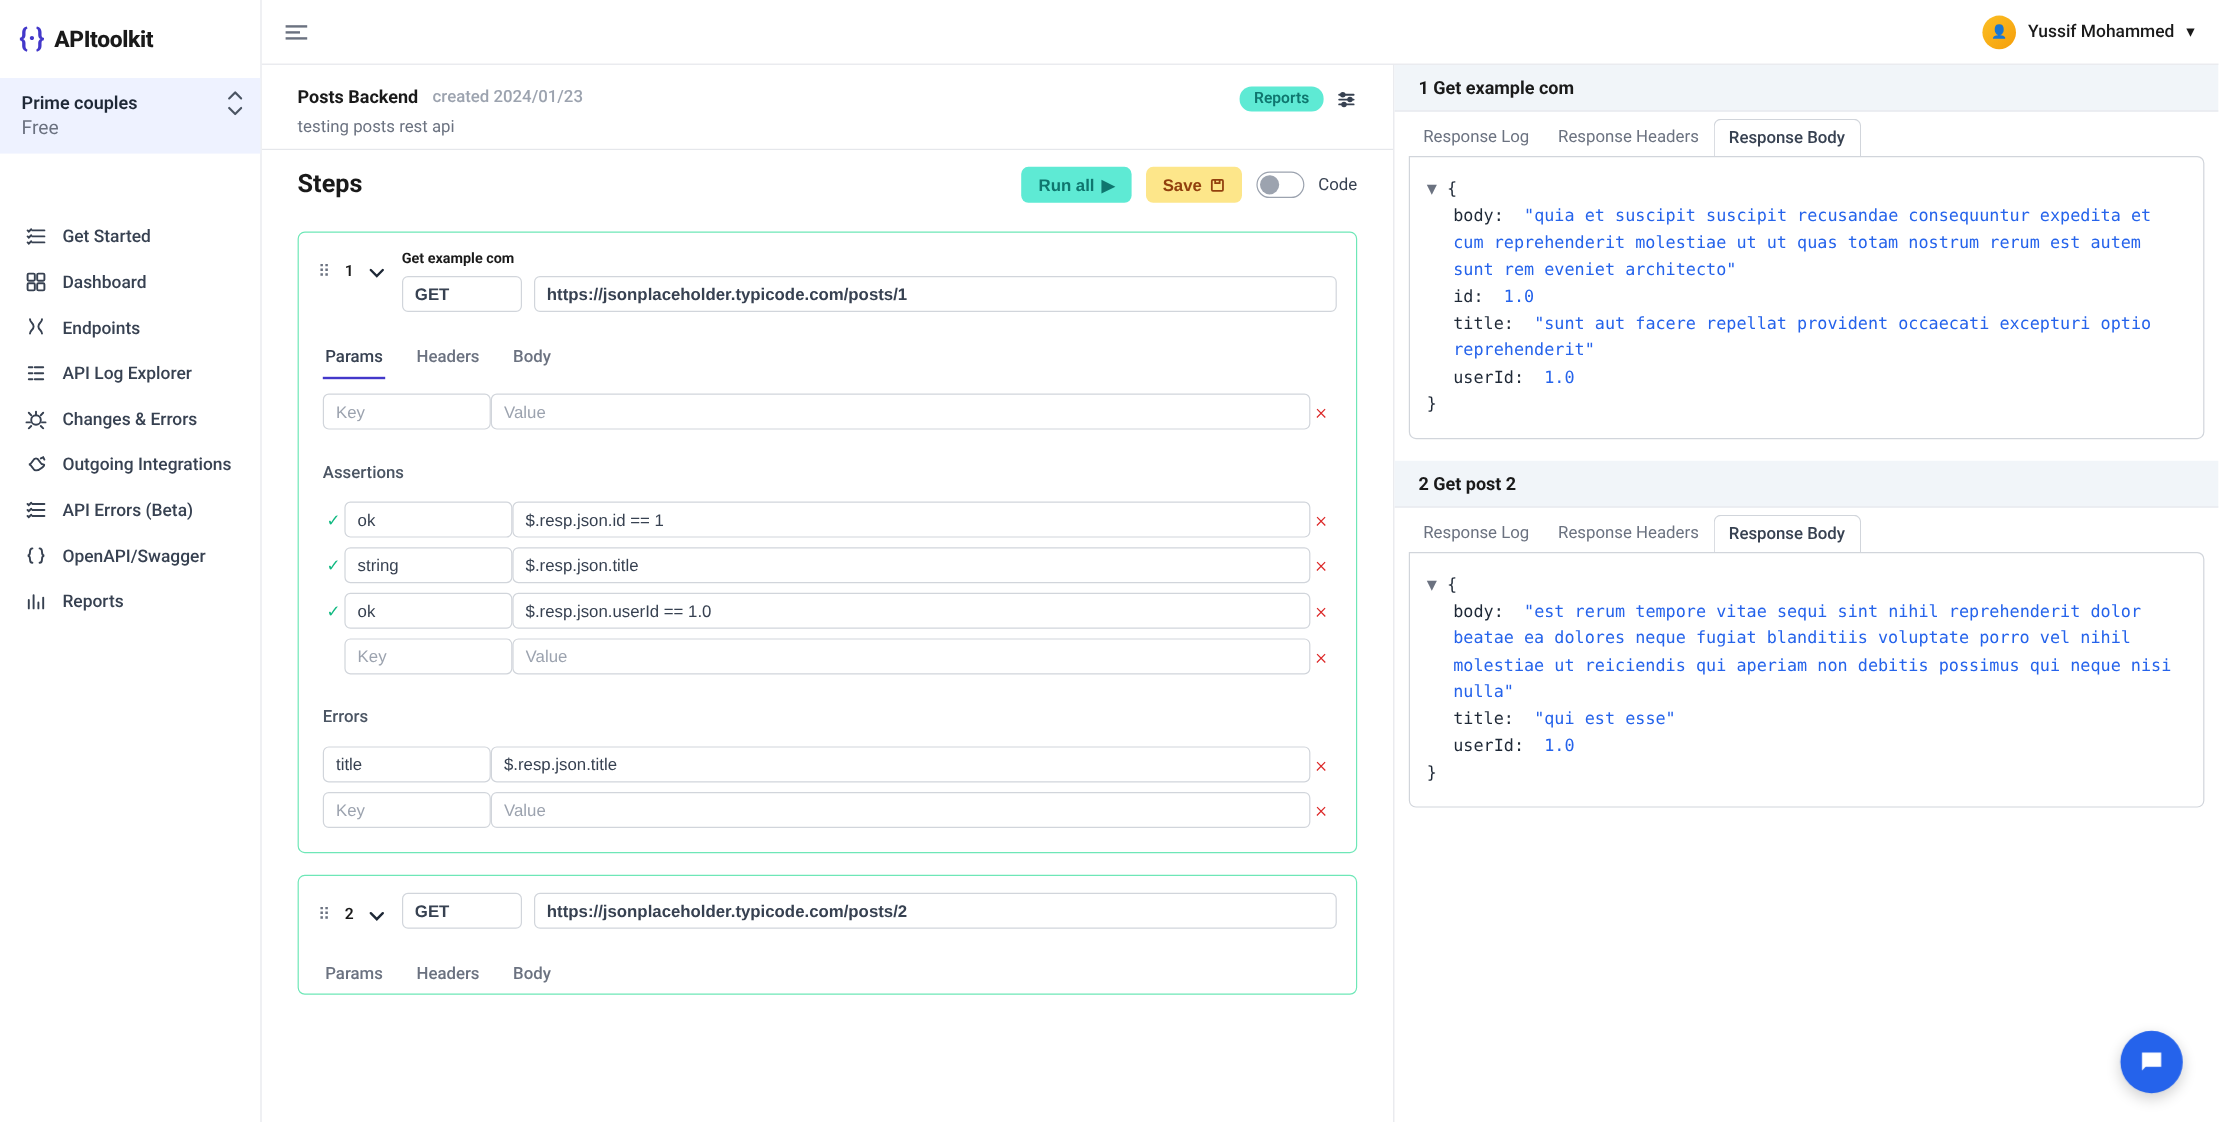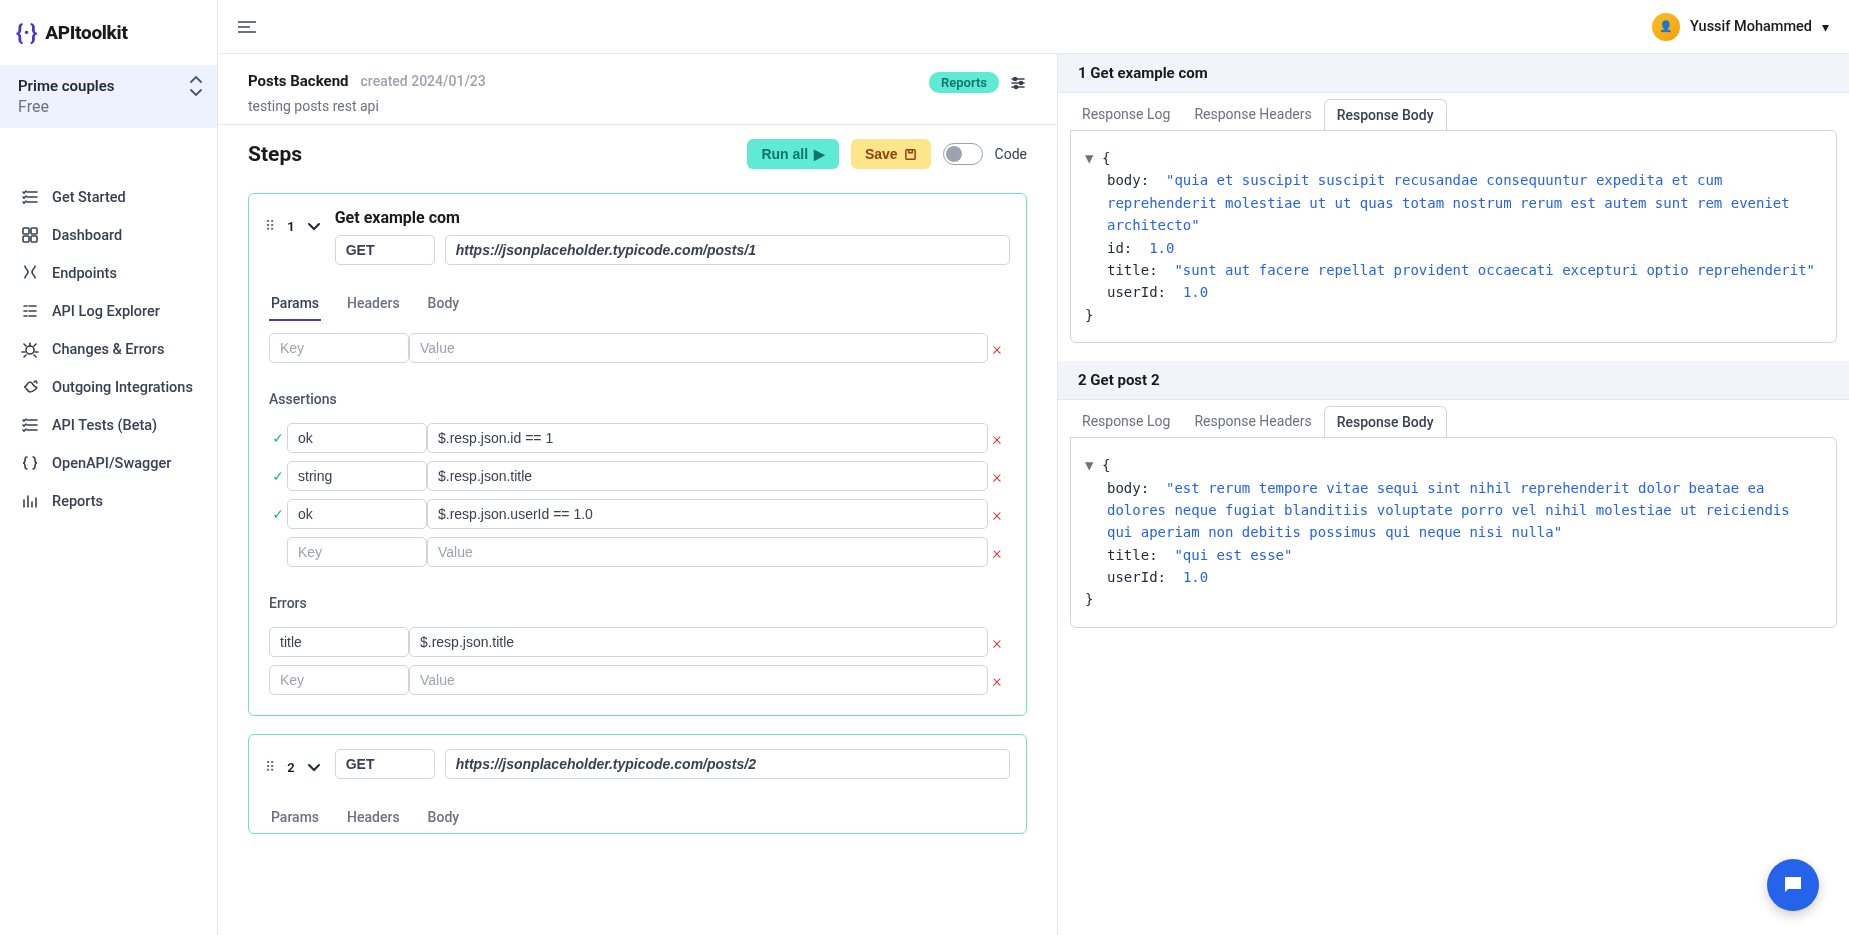--- a/index.html
+++ b/index.html
@@ -44,38 +44,38 @@
 .toggle { width: 40px; height: 22px; border-radius: 11px; border: 1.5px solid #9ca3af; position: relative; cursor: pointer; }
 .toggle-knob { width: 16px; height: 16px; border-radius: 50%; background: #9ca3af; position: absolute; top: 1.5px; left: 2px; }
 .code-label { font-size: 14px; color: #374151; }
 .steps-body { padding: 10px 30px 30px; }
 .step-card { border: 1.5px solid #6ee7b7; border-radius: 6px; margin-bottom: 18px; background: #fff; }
 .step-head { display: flex; align-items: flex-start; padding: 14px 16px; gap: 14px; }
 .drag-icon { color: #6b7280; cursor: grab; font-size: 14px; }
 .step-num { font-size: 13px; font-weight: 600; }
 .step-expand { cursor: pointer; }
 .step-main { flex: 1; }
-.step-name { font-weight: 700; font-size: 16px; margin-bottom: 8px; }
+.step-name { font-weight: 700; font-size: 12px; margin-bottom: 8px; }
 .step-controls { display: flex; gap: 10px; }
 .method-input, .url-input, .kv-input { border: 1px solid #d1d5db; border-radius: 5px; padding: 6px 10px; font-size: 14px; font-weight: 600; color: #374151; }
 .method-input { width: 100px; }
-.url-input { flex: 1; font-style: italic; }
+.url-input { flex: 1; }
 .step-row-left { display: flex; align-items: center; gap: 12px; padding-top: 10px; }
 .step-tabs { display: flex; gap: 24px; padding: 8px 20px 0 20px; border-bottom: none; }
 .step-tab { padding: 8px 2px; font-size: 14px; color: #6b7280; cursor: pointer; font-weight: 500; }
 .step-tab.active { color: #374151; border-bottom: 2.5px solid #4338ca; }
 .kv-rows { padding: 12px 20px; }
 .kv-row { display: flex; align-items: center; margin-bottom: 8px; }
 .kv-input { flex: 1; min-width: 0; font-weight: 400; }
 .kv-input.key { flex: 0 0 140px; }
 .kv-input::placeholder { color: #9ca3af; }
 .delete-btn { color: #dc2626; cursor: pointer; font-size: 18px; width: 18px; text-align: center; font-weight: 300; }
 .check-icon { color: #10b981; width: 18px; text-align: center; }
 .section-label { font-weight: 500; font-size: 14px; color: #4b5563; padding: 8px 20px 4px; }
-.right-panel { width: 792px; border-left: 1px solid #e5e7eb; overflow-y: auto; padding: 0 0 20px 0; }
+.right-panel { width: 688px; border-left: 1px solid #e5e7eb; overflow-y: auto; padding: 0 0 20px 0; }
 .result-block { margin-bottom: 0; }
 .result-title { font-weight: 700; font-size: 15px; padding: 10px 20px; background: #f1f5f9; border-bottom: 1px solid #e5e7eb; }
 .result-tabs { display: flex; gap: 0; padding: 6px 12px 0; }
 .result-tab { padding: 7px 12px; font-size: 14px; color: #6b7280; cursor: pointer; border-radius: 6px 6px 0 0; }
 .result-tab.active { background: #fff; border: 1px solid #d1d5db; border-bottom: none; color: #374151; font-weight: 500; }
 .result-body { margin: 0 12px 18px; padding: 16px 14px; border: 1px solid #d1d5db; border-radius: 0 6px 6px 6px; font-family: ui-monospace, 'SF Mono', Monaco, monospace; font-size: 14px; line-height: 1.6; }
 .json-toggle { color: #6b7280; cursor: pointer; }
 .json-brace { color: #1f2937; }
 .json-key { color: #1f2937; }
 .json-string { color: #2563eb; }
@@ -162,21 +162,21 @@
             </svg>
           </span>
           <span>Outgoing Integrations</span>
         </div>
       <div class="nav-item">
           <span class="nav-icon">
             <svg width="18" height="18" viewBox="0 0 18 18" fill="none" stroke="#374151" stroke-width="1.6">
               <path d="M6 4h10M6 9h10M6 14h10M2 4l1 1 2-2M2 9l1 1 2-2M2 14l1 1 2-2" stroke-linecap="round"></path>
             </svg>
           </span>
-          <span>API Tests (Beta)</span>
+          <span>API Errors (Beta)</span>
         </div>
       <div class="nav-item">
           <span class="nav-icon">
             <svg width="18" height="18" viewBox="0 0 18 18" fill="none" stroke="#374151" stroke-width="1.6">
               <path d="M6 3c-2 0-2 2-2 3s0 3-2 3c2 0 2 2 2 3s0 3 2 3M12 3c2 0 2 2 2 3s0 3 2 3c-2 0-2 2-2 3s0 3-2 3" stroke-linecap="round"></path>
             </svg>
           </span>
           <span>OpenAPI/Swagger</span>
         </div>
       <div class="nav-item">

